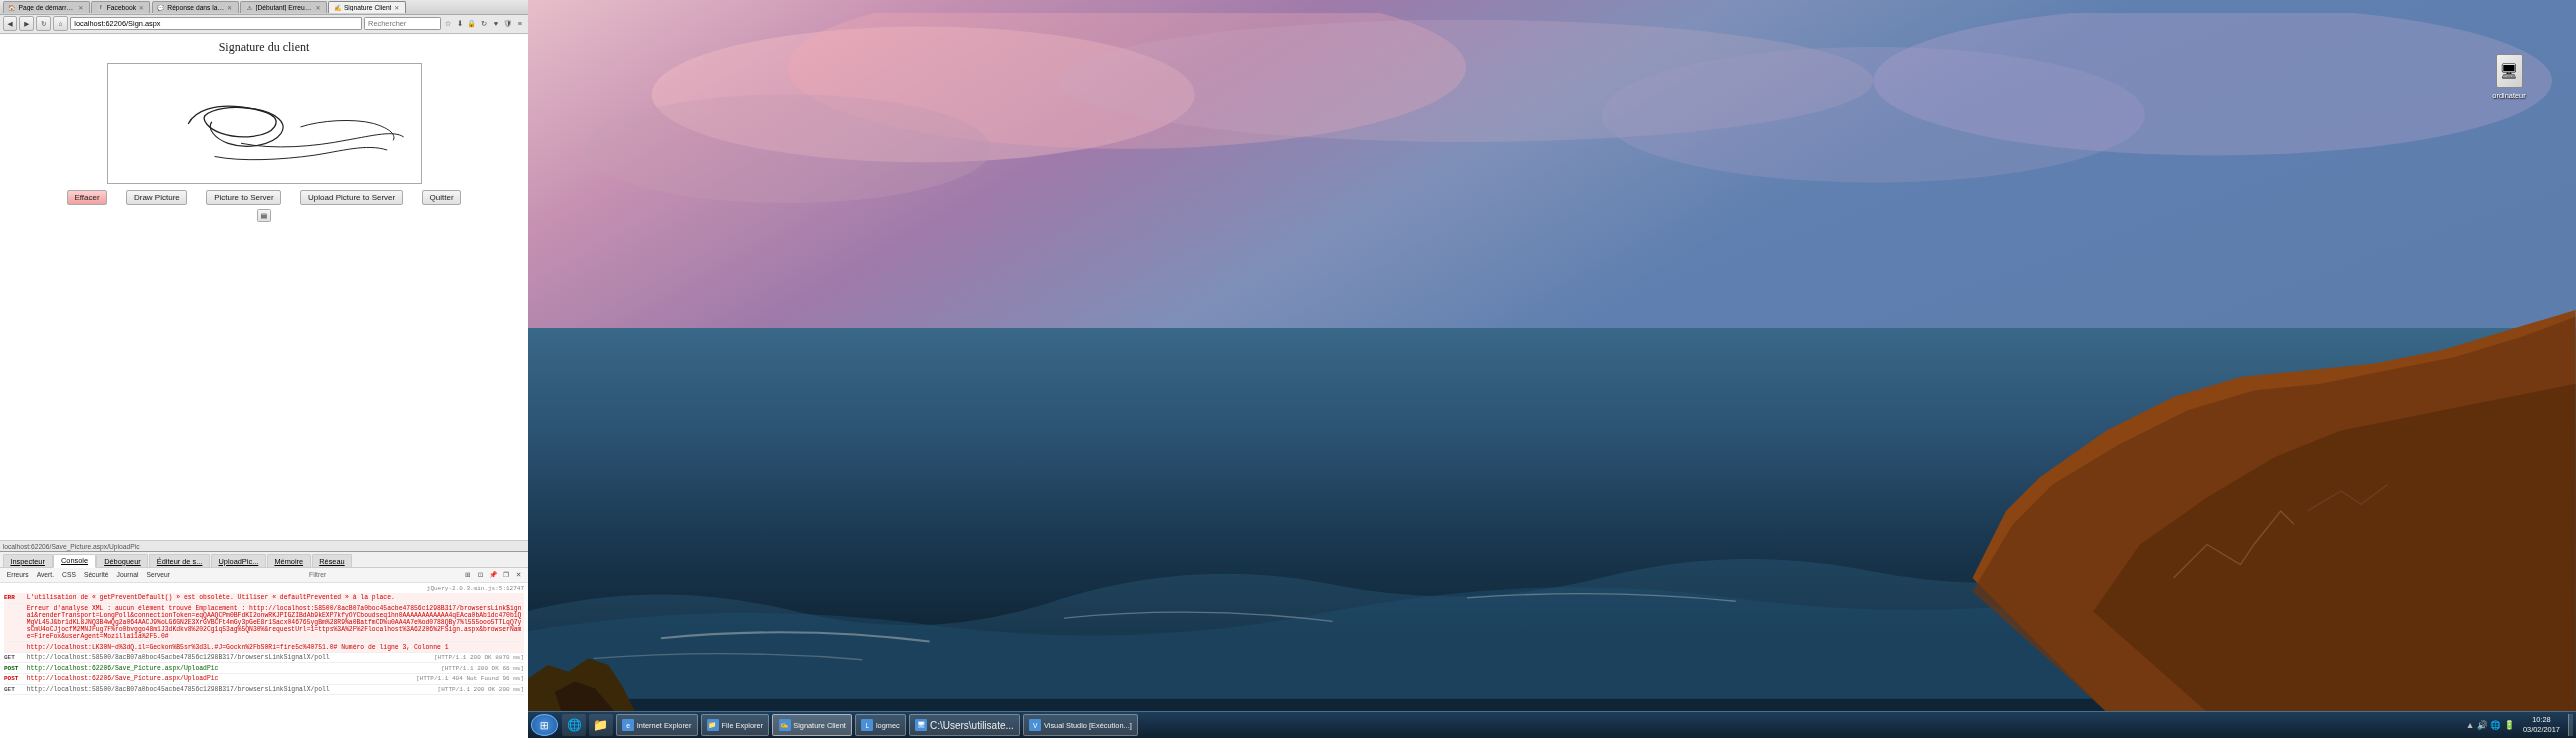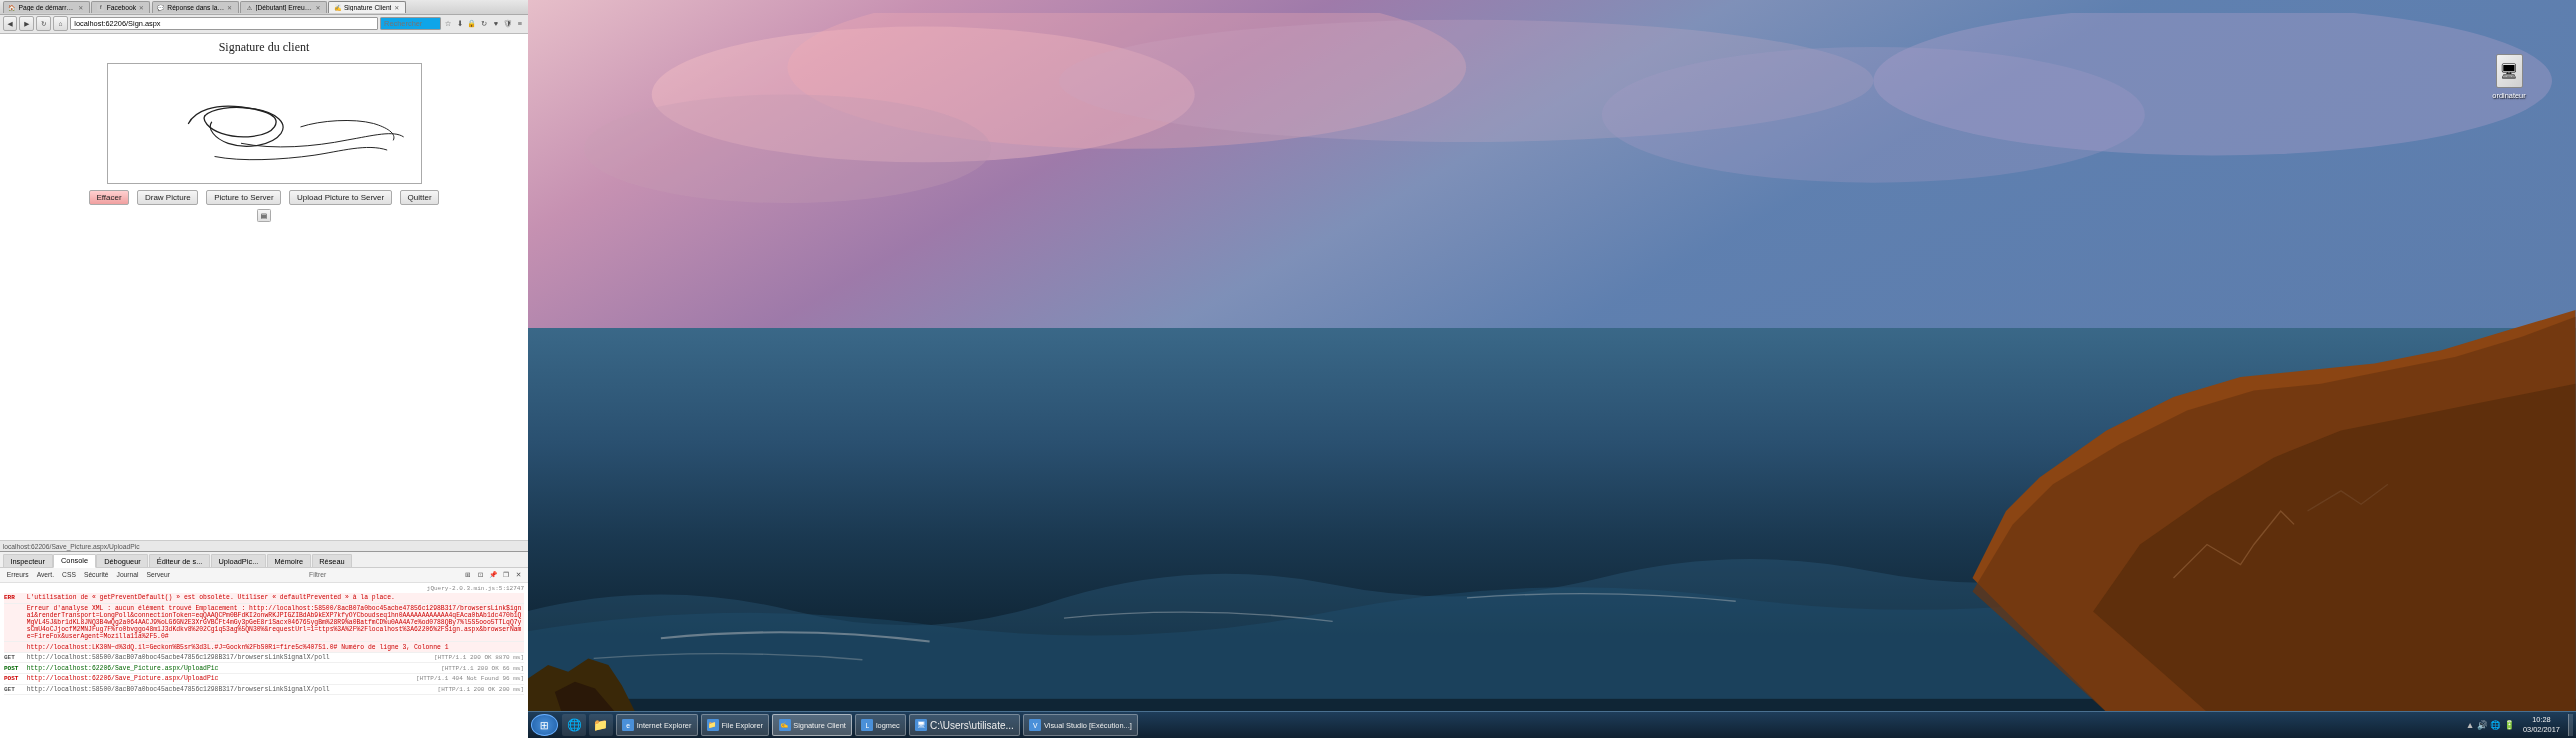--- a/index.html
+++ b/index.html
@@ -100,27 +100,27 @@
     #address-bar {
       flex: 1;
       height: 13.4px;
       border: 0.7px solid #999;
       border-radius: 1px;
       padding: 0 3.4px;
       font-size: 7.4px;
       background: #fff;
     }
     #search-bar {
-      width: 61px;
+      width: 77px;
       height: 13.4px;
       border: 0.7px solid #999;
       border-radius: 1.3px;
       padding: 0 3.4px;
       font-size: 7.4px;
-      background: #0ea5e9;
+      background: #ffffff;
     }
     .nav-icons {
       display: flex;
       gap: 1.3px;
     }
     .nav-icon {
       width: 10.7px;
       height: 10.7px;
       display: flex;
       align-items: center;
@@ -164,21 +164,21 @@
       color: #555;
       margin-bottom: 5.4px;
       width: 510px;
       text-align: center;
       background: #e8f4ff;
       padding: 2.7px;
       border: 0.7px solid #b0cce0;
     }
     #button-row {
       display: flex;
-      gap: 8px;
+      gap: 19px;
       align-items: center;
       margin-bottom: 2.7px;
       justify-content: flex-end;
     }
     .page-btn {
       padding: 2px 6.7px;
       font-size: 8px;
       border: 0.7px solid #aaa;
       border-radius: 2px;
       cursor: pointer;
@@ -213,20 +213,21 @@
       flex-direction: column;
     }
     #devtools-tabs {
       height: 16px;
       background: #f0f0f0;
       border-bottom: 0.7px solid #ccc;
       display: flex;
       align-items: flex-end;
       padding: 0 2.7px;
       gap: 0.7px;
+      text-decoration: underline;
     }
     .devtools-tab {
       padding: 1.3px 6.7px;
       font-size: 7.4px;
       border: 0.7px solid #ccc;
       border-bottom: none;
       background: #ddd;
       cursor: pointer;
       border-radius: 1.3px 1.3px 0 0;
     }

